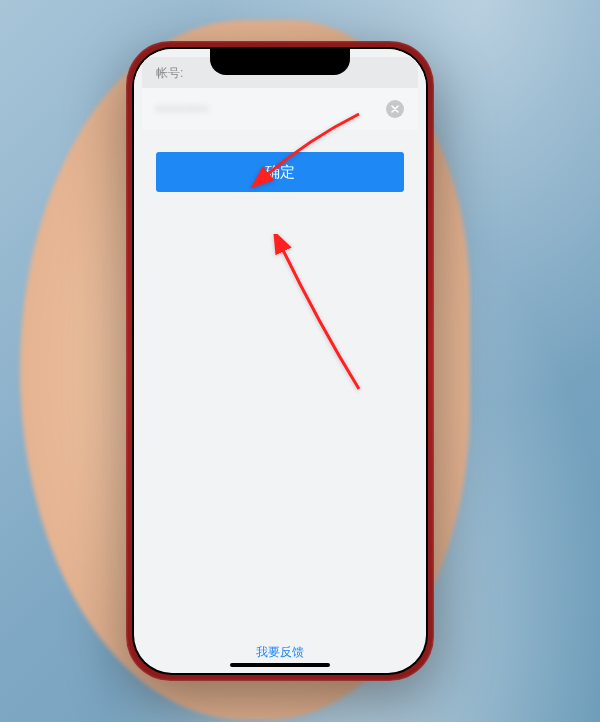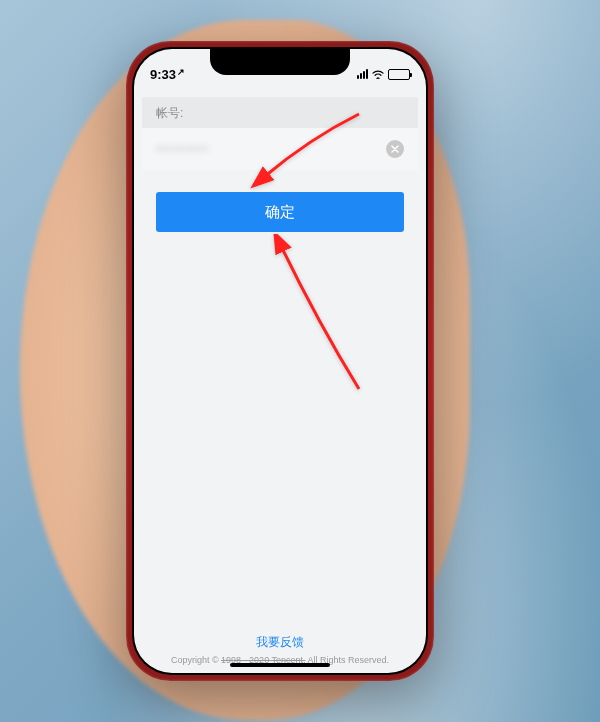--- a/index.html
+++ b/index.html
@@ -262,63 +262,39 @@
 <body>
 
 <div class="bg-blur"></div>
 <div class="hand"></div>
 
 <div class="phone-frame">
   <div class="phone-inner">
     <div class="screen">
       <div class="notch"></div>
 
-      <div class="status-bar">
-        <div class="status-left">
-          <span>9:33</span><span style="font-size:9px;vertical-align:top;margin-left:1px;">↗</span>
-        </div>
-        <div class="status-right">
-          <span class="signal-icon">
-            <span class="signal-bar" style="height:4px"></span>
-            <span class="signal-bar" style="height:6px"></span>
-            <span class="signal-bar" style="height:8px"></span>
-            <span class="signal-bar" style="height:10px"></span>
-          </span>
-          <span>
-            <svg class="wifi-icon" viewBox="0 0 16 12">
-                <path d="M8 10.5 a1.2 1.2 0 1 0 0.001 0 M4.5 7.5 a5 5 0 0 1 7 0 M2 5 a8.5 8.5 0 0 1 12 0" stroke="#000" stroke-width="1.5" fill="none" stroke-linecap="round"></path>
-              </svg>
-          </span>
-          <span class="battery-icon">
-            <span class="battery-fill"></span>
-          </span>
-        </div>
-      </div>
 
 
       <div class="content">
         <div class="field-label">帐号:</div>
         <div class="input-row">
           <div class="input-value">••••••••</div>
           <div class="clear-btn">
             <svg width="8" height="8" viewBox="0 0 8 8">
                 <path d="M1 1 L7 7 M7 1 L1 7" stroke="#fff" stroke-width="1.5" stroke-linecap="round"></path>
               </svg>
           </div>
         </div>
 
         <div class="confirm-btn">确定</div>
 
       </div>
 
       <div class="bottom-area">
         <span class="feedback-link">我要反馈</span>
-        <div class="copyright">
-          <span>Copyright © </span><span class="copyright-strike">1998 - 2020 Tencent.</span> <span>All Rights Reserved.</span>
-        </div>
       </div>
 
       <div class="home-indicator"></div>
 
       <div class="arrow" style="left:115px; top:60px;">
         <svg width="120" height="80" viewBox="0 0 120 80">
           <defs>
               <marker id="ah1" markerWidth="10" markerHeight="10" refX="2" refY="3" orient="auto">
                 <path d="M0,0 L0,6 L8,3 z" fill="#ff2020"></path>
               </marker>

